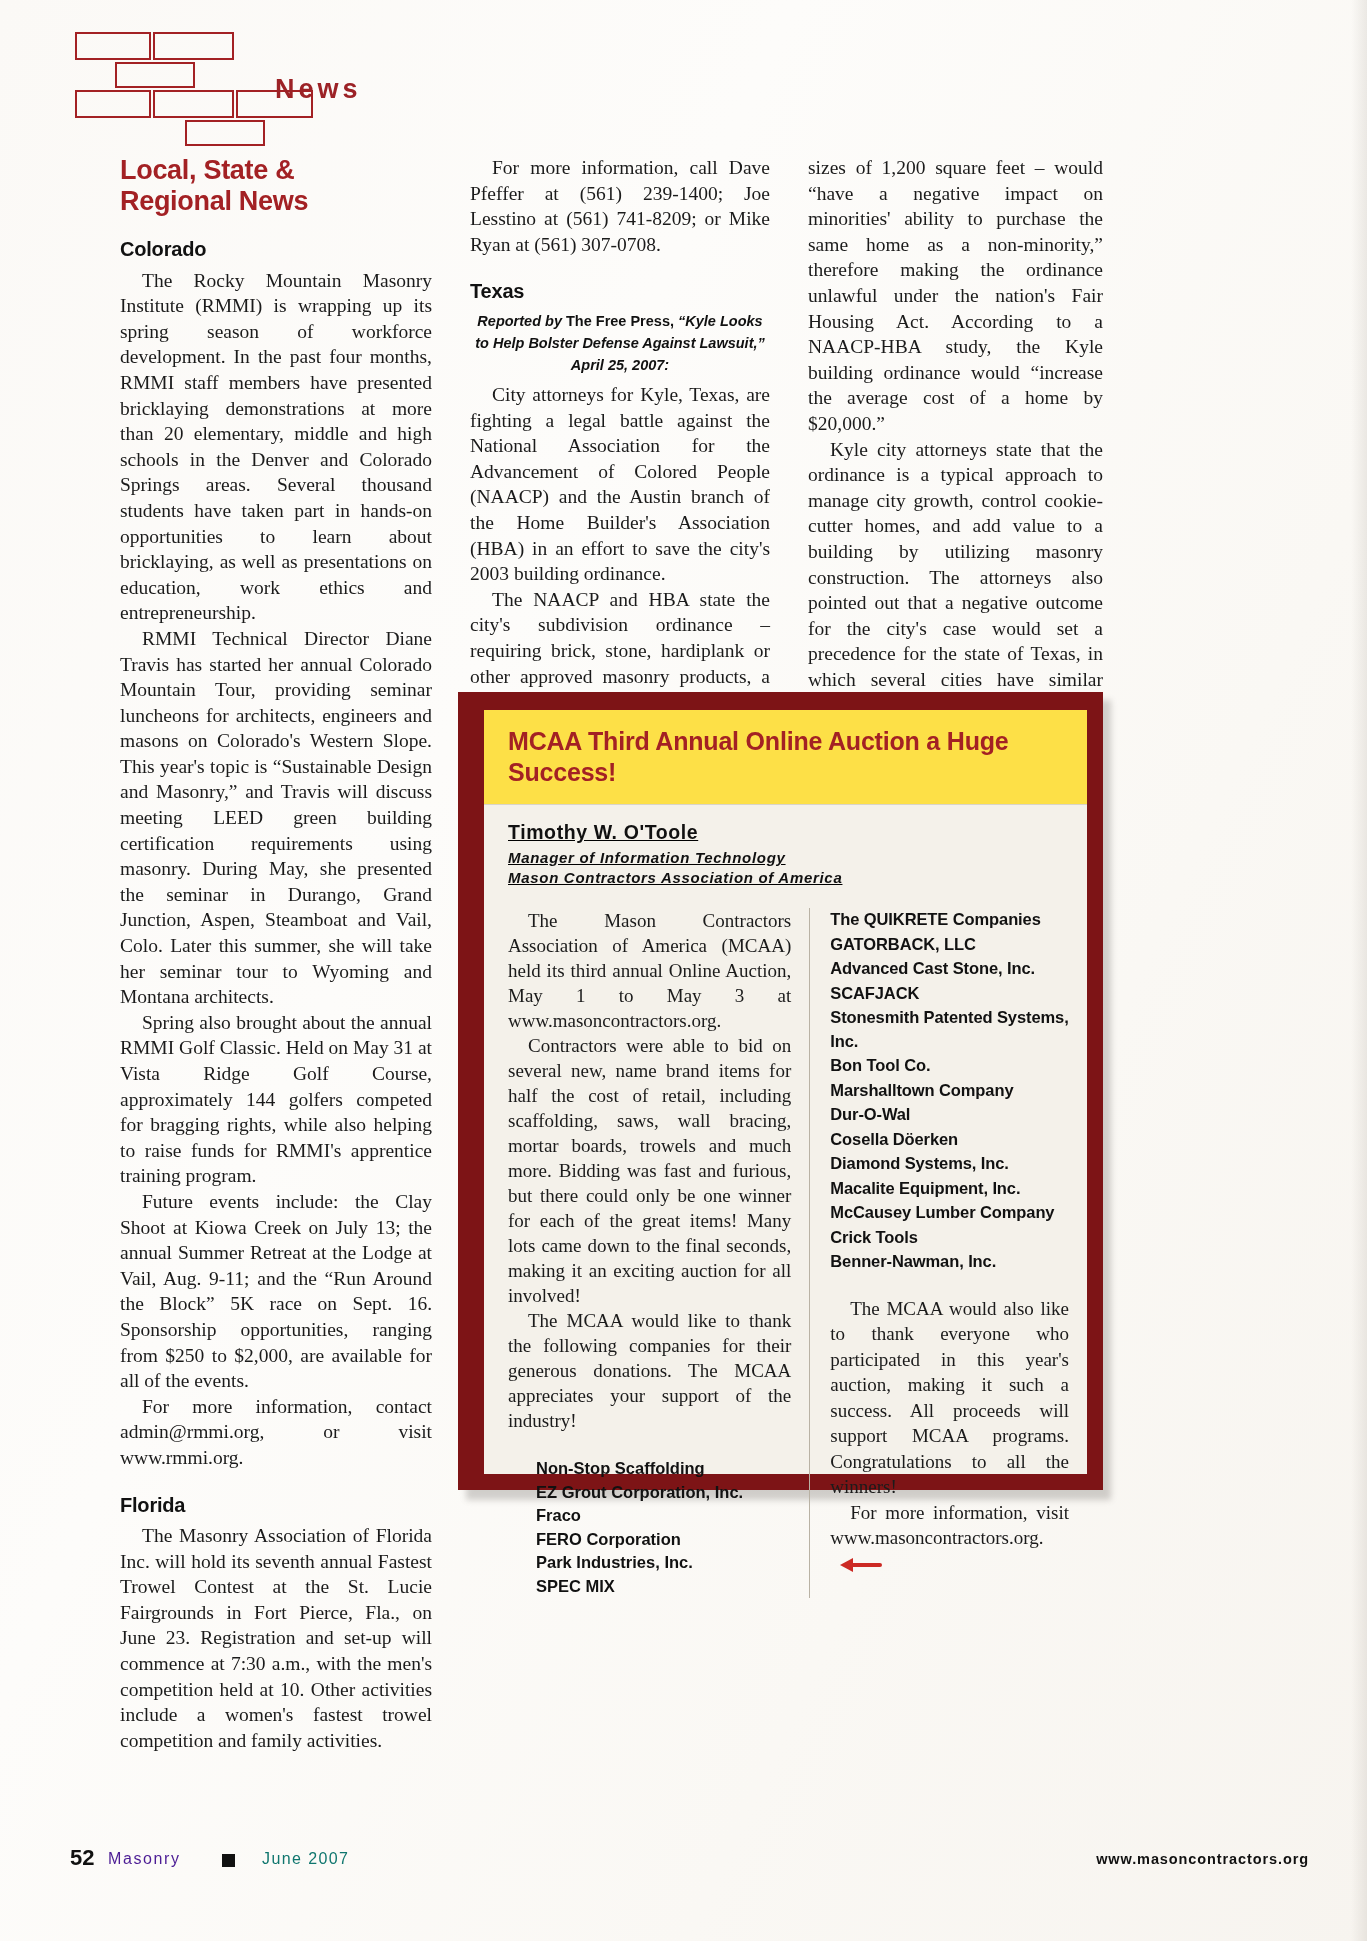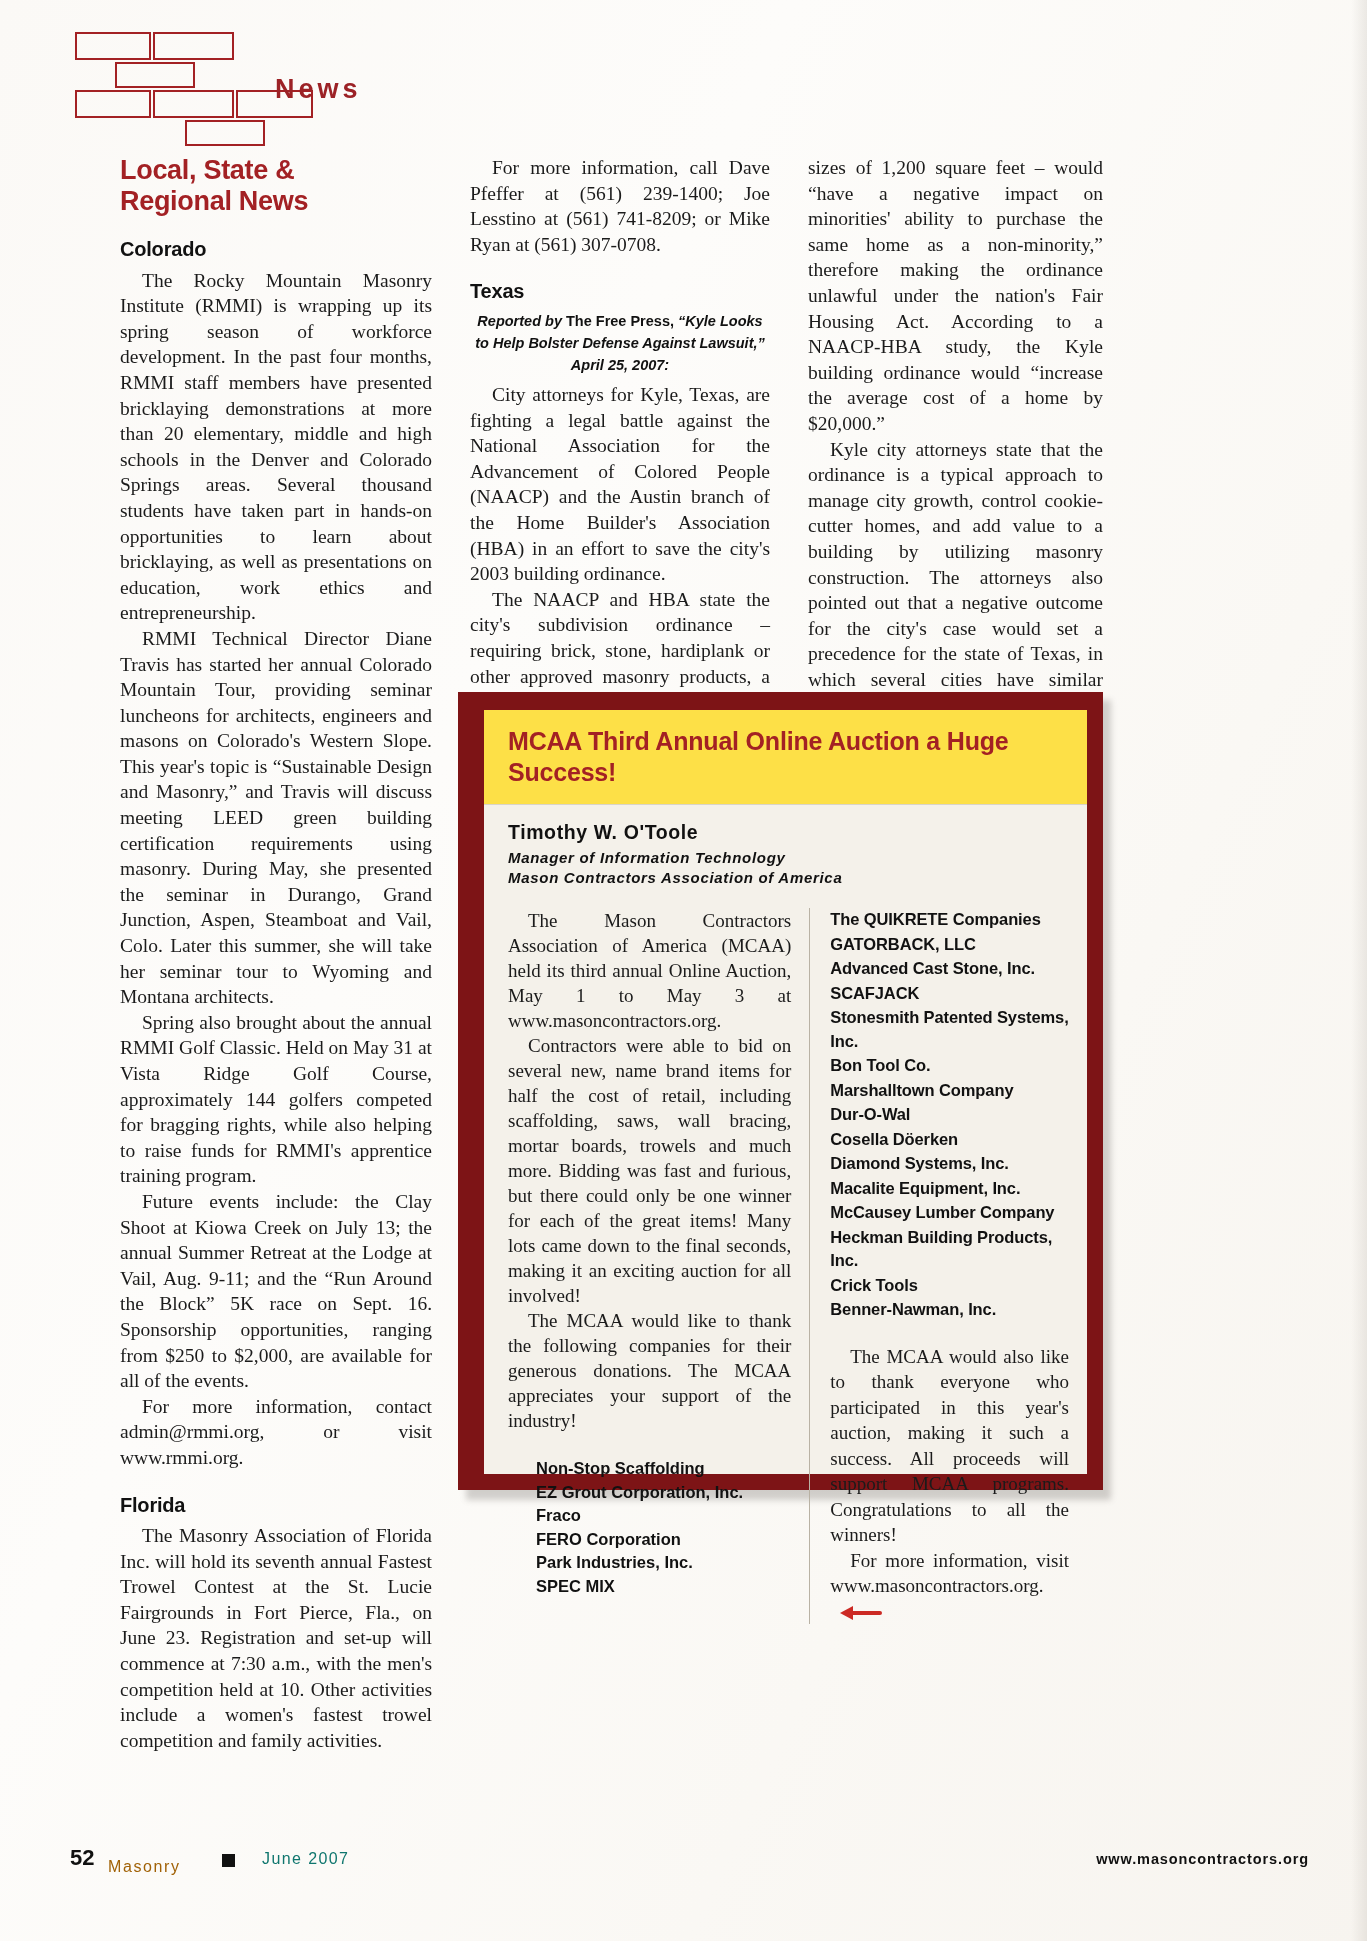--- a/index.html
+++ b/index.html
@@ -170,20 +170,21 @@
     font-family: "Liberation Sans", sans-serif;
     font-weight: bold;
     font-size: 25px;
     line-height: 31px;
     color: #a32124;
     letter-spacing: -0.2px;
     margin: 0;
   }
   .mcaa-byline {
     padding: 16px 20px 6px 24px;
+    text-decoration: underline;
   }
   .byline-name {
     font-family: "Liberation Sans", sans-serif;
     font-weight: bold;
     font-size: 19.5px;
     letter-spacing: 0.6px;
     color: #111;
     margin: 0 0 4px 0;
   }
   .byline-role {
@@ -269,25 +270,25 @@
     left: 70px;
     top: 0;
     font-family: "Liberation Sans", sans-serif;
     font-weight: bold;
     font-size: 22px;
     color: #111;
   }
   .footer-mag {
     position: absolute;
     left: 108px;
-    top: 13px;
+    top: 5px;
     font-family: "Liberation Sans", sans-serif;
     font-size: 16px;
     letter-spacing: 1.6px;
-    color: #a16207;
+    color: #4c1d95;
   }
   .footer-sq {
     position: absolute;
     left: 222px;
     top: 9px;
     width: 13px;
     height: 13px;
     background: #111;
   }
   .footer-date {
@@ -413,21 +414,20 @@
             <li>Advanced Cast Stone, Inc.</li>
             <li>SCAFJACK</li>
             <li>Stonesmith Patented Systems, Inc.</li>
             <li>Bon Tool Co.</li>
             <li>Marshalltown Company</li>
             <li>Dur-O-Wal</li>
             <li>Cosella Döerken</li>
             <li>Diamond Systems, Inc.</li>
             <li>Macalite Equipment, Inc.</li>
             <li>McCausey Lumber Company</li>
-            <li>Heckman Building Products, Inc.</li>
             <li>Crick Tools</li>
             <li>Benner-Nawman, Inc.</li>
           </ul>
 
           <div class="mcaa-closing">
             <p>The MCAA would also like to thank everyone who participated in this year's auction, making it such a success. All proceeds will support MCAA programs. Congratulations to all the winners!</p>
             <p><span>For more information, visit www.masoncontractors.org.</span><span class="arrow-mark"></span></p>
           </div>
         </div>
 

